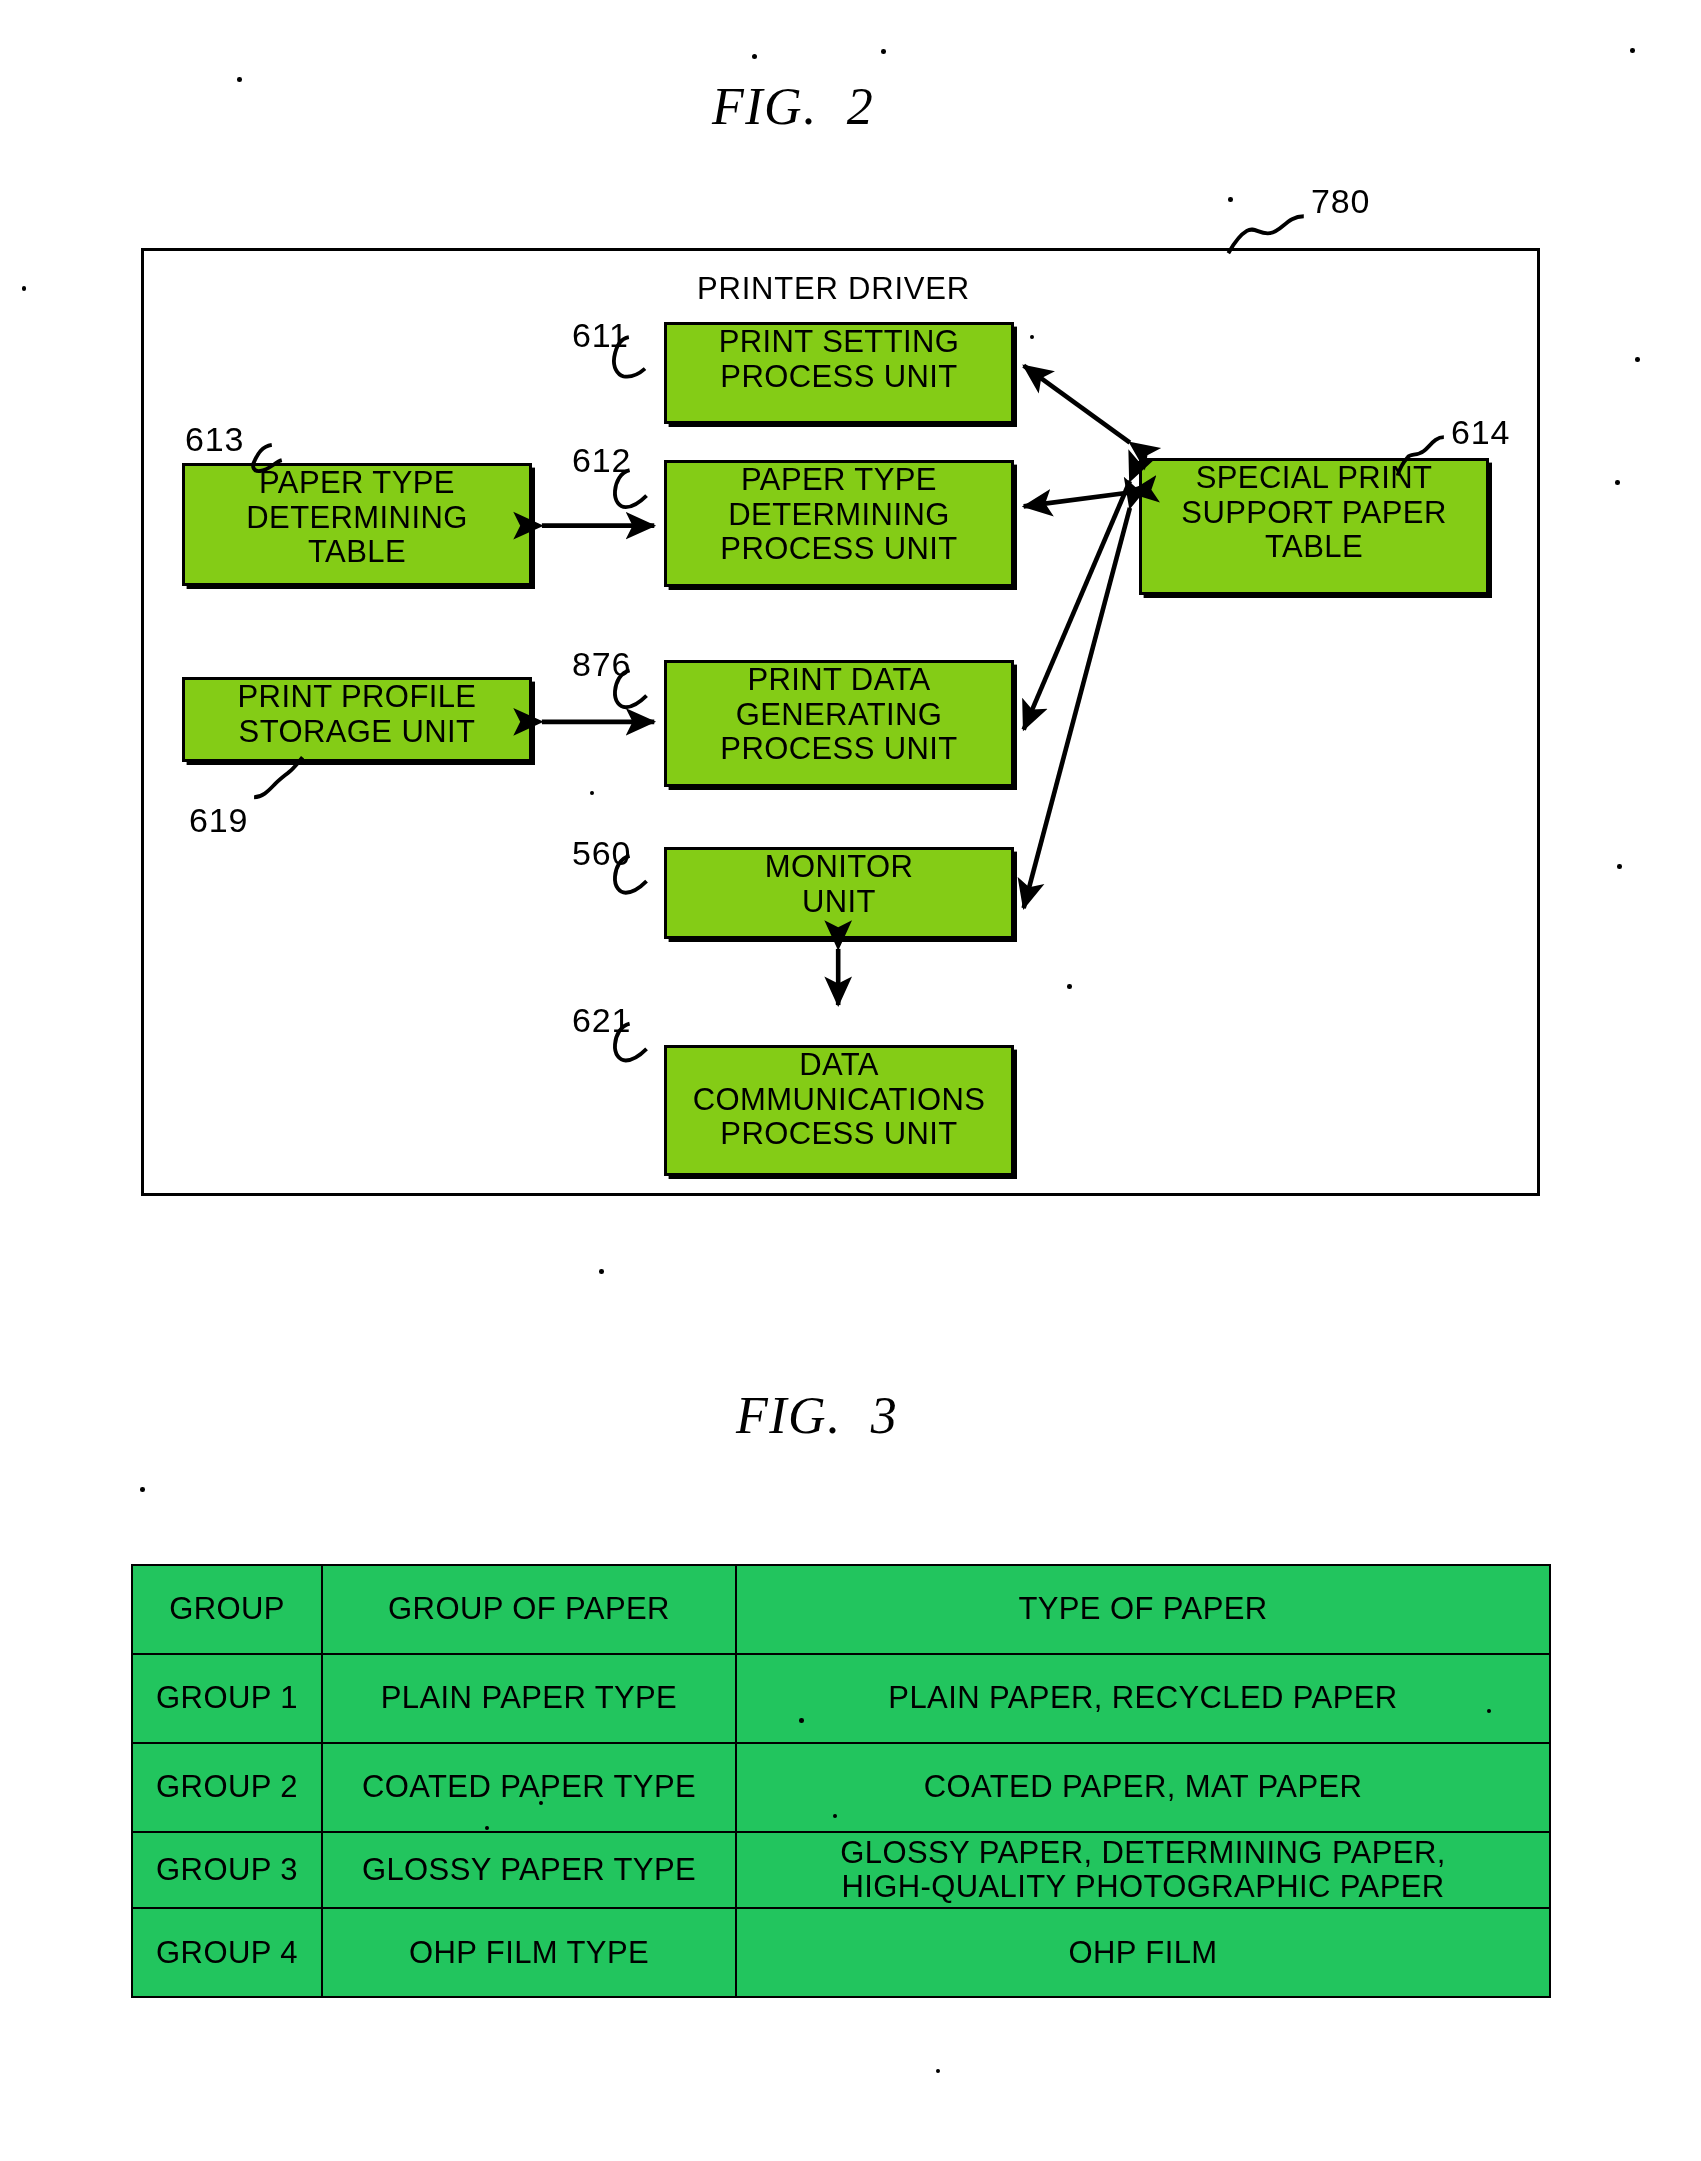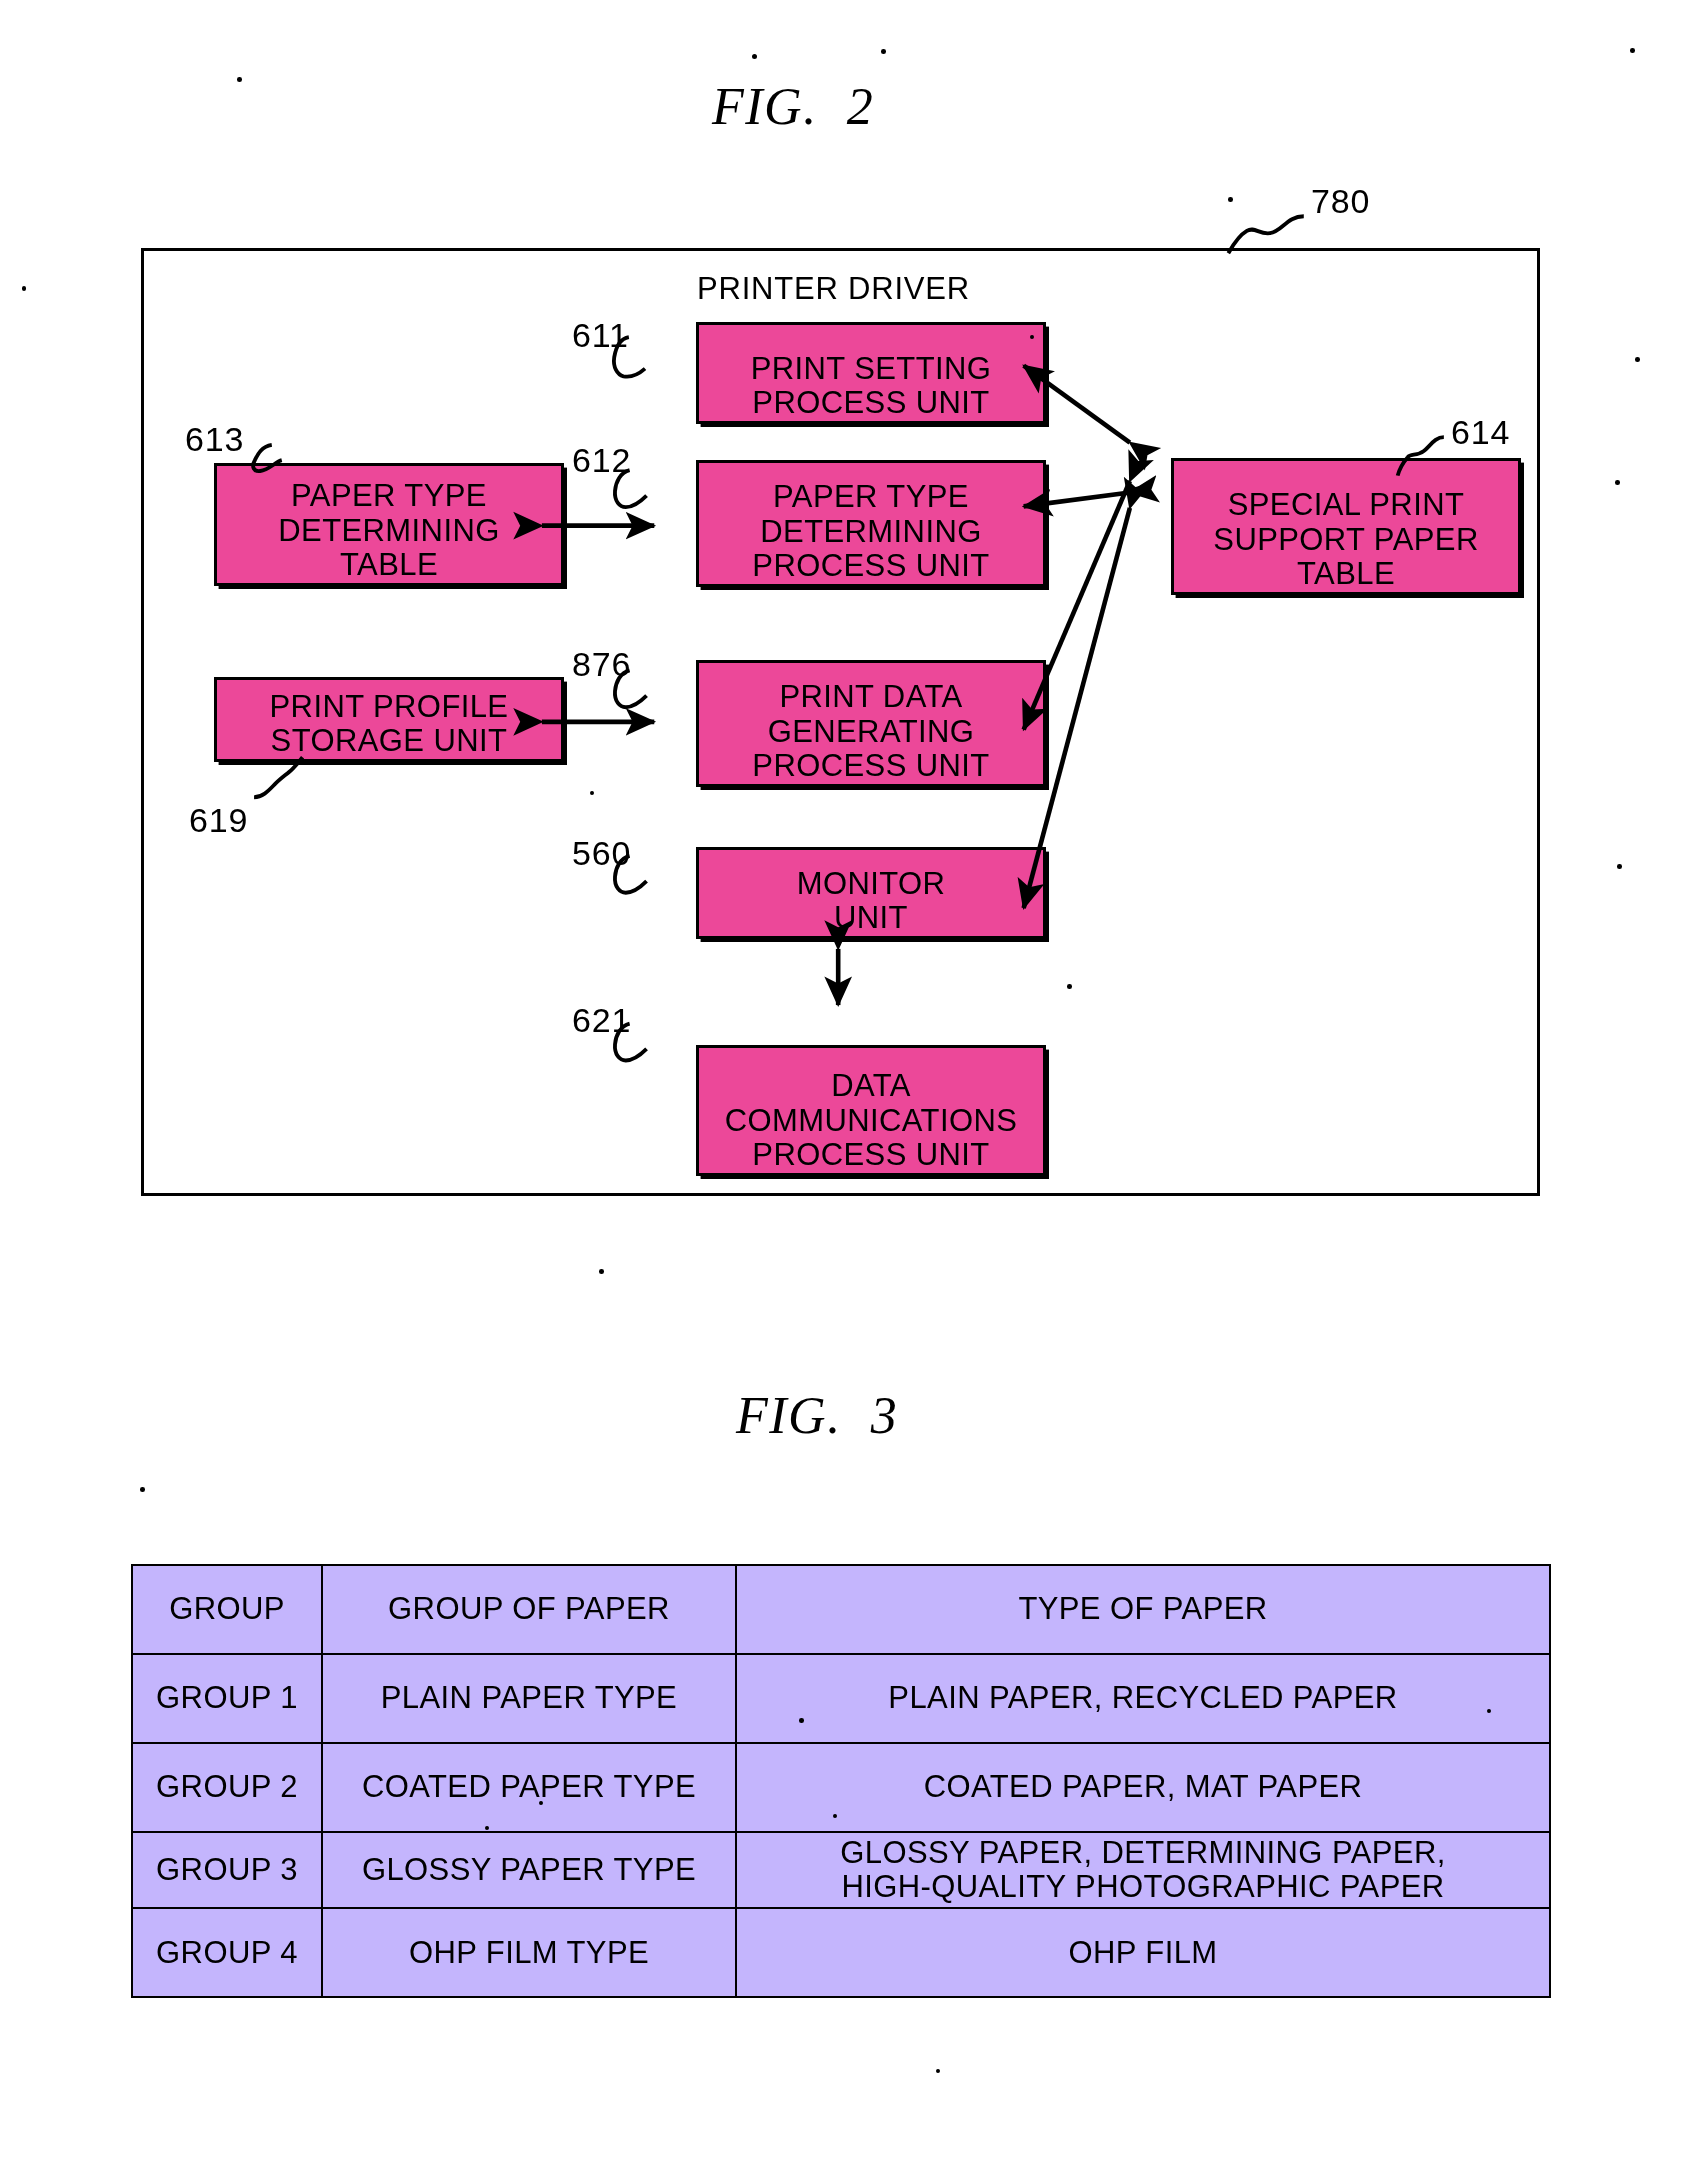--- a/index.html
+++ b/index.html
@@ -54,30 +54,29 @@
     font-size: 31px;
     letter-spacing: 0.8px;
     white-space: pre;
   }
 
   
   .block {
     position: absolute;
     border: 3.8px solid #000;
     box-sizing: border-box;
-    background: #ec4899;
+    background: #84cc16;
     display: flex;
-    align-items: flex-end;
+    align-items: flex-start;
     justify-content: center;
     text-align: center;
     font-size: 31px;
     line-height: 1.12;
     letter-spacing: 0.4px;
     box-shadow: 3.8px 3.8px 0 -0.8px #000;
-    margin-left: 32px;
   }
   .block span { display: block; white-space: pre-line; }
 
   #box-611 { left: 664px;  top: 322px;  width: 350px; height: 102px; }
   #box-613 { left: 182px;  top: 463px;  width: 350px; height: 123px; }
   #box-612 { left: 664px;  top: 460px;  width: 350px; height: 127px; }
   #box-614 { left: 1139px; top: 458px;  width: 350px; height: 137px; }
   #box-619 { left: 182px;  top: 677px;  width: 350px; height: 85px; }
   #box-618 { left: 664px;  top: 660px;  width: 350px; height: 127px; }
   #box-620 { left: 664px;  top: 847px; width: 350px; height: 92px; }
@@ -110,21 +109,21 @@
   }
 
   
   #paper-table {
     position: absolute;
     left: 131px;
     top: 1564px;
     width: 1418px;
     border-collapse: collapse;
     table-layout: fixed;
-    background: #c4b5fd;
+    background: #22c55e;
   }
   #paper-table td {
     border: 2.3px solid #000;
     text-align: center;
     vertical-align: middle;
     font-size: 31px;
     line-height: 1.1;
     letter-spacing: 0.4px;
     padding: 3.1px 4.6px;
     white-space: pre-line;

